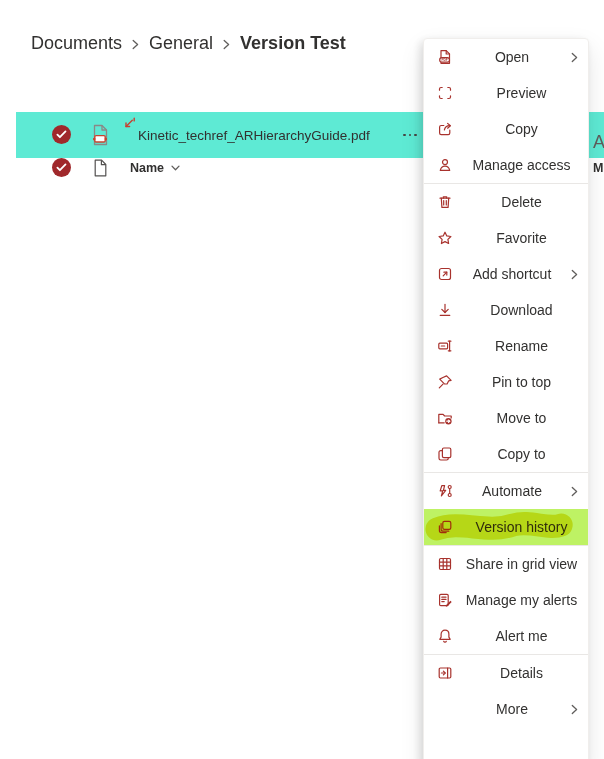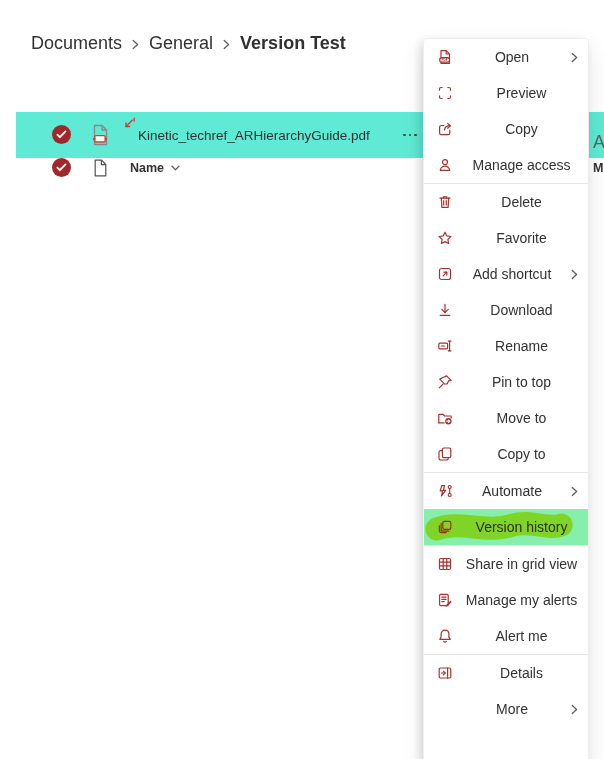--- a/index.html
+++ b/index.html
@@ -41,21 +41,21 @@
     padding:0; z-index:5;
   }
   .menu-item {
     height:36px; display:flex; align-items:center; gap:12px;
     padding:0 10px 0 13px; font-size:14px; color:#323130; cursor:pointer; position:relative;text-align:center;
   }
   .menu-item .micon { width:16px; height:16px; flex:0 0 16px; display:flex; align-items:center; justify-content:center; }
   .menu-item .label { flex:1 1 auto; white-space:nowrap; }
   .menu-item .sub { margin-left:auto; display:flex; align-items:center; }
   .menu-sep { height:1px; background:#e9e7e5; }
-  .menu-item.highlighted { background:#86efac; }
+  .menu-item.highlighted { background:#bef264; }
   .hl-svg { position:absolute; left:0; top:0; width:100%; height:100%; pointer-events:none; mix-blend-mode:multiply; }
 
   svg.red { stroke:#a8322d; fill:none; stroke-width:1.2; stroke-linecap:round; stroke-linejoin:round; }
   svg.gray { stroke:#605e5c; fill:none; stroke-width:1.3; stroke-linecap:round; stroke-linejoin:round; }
 </style>
 </head>
 <body>
 
 <div class="screen">
 

